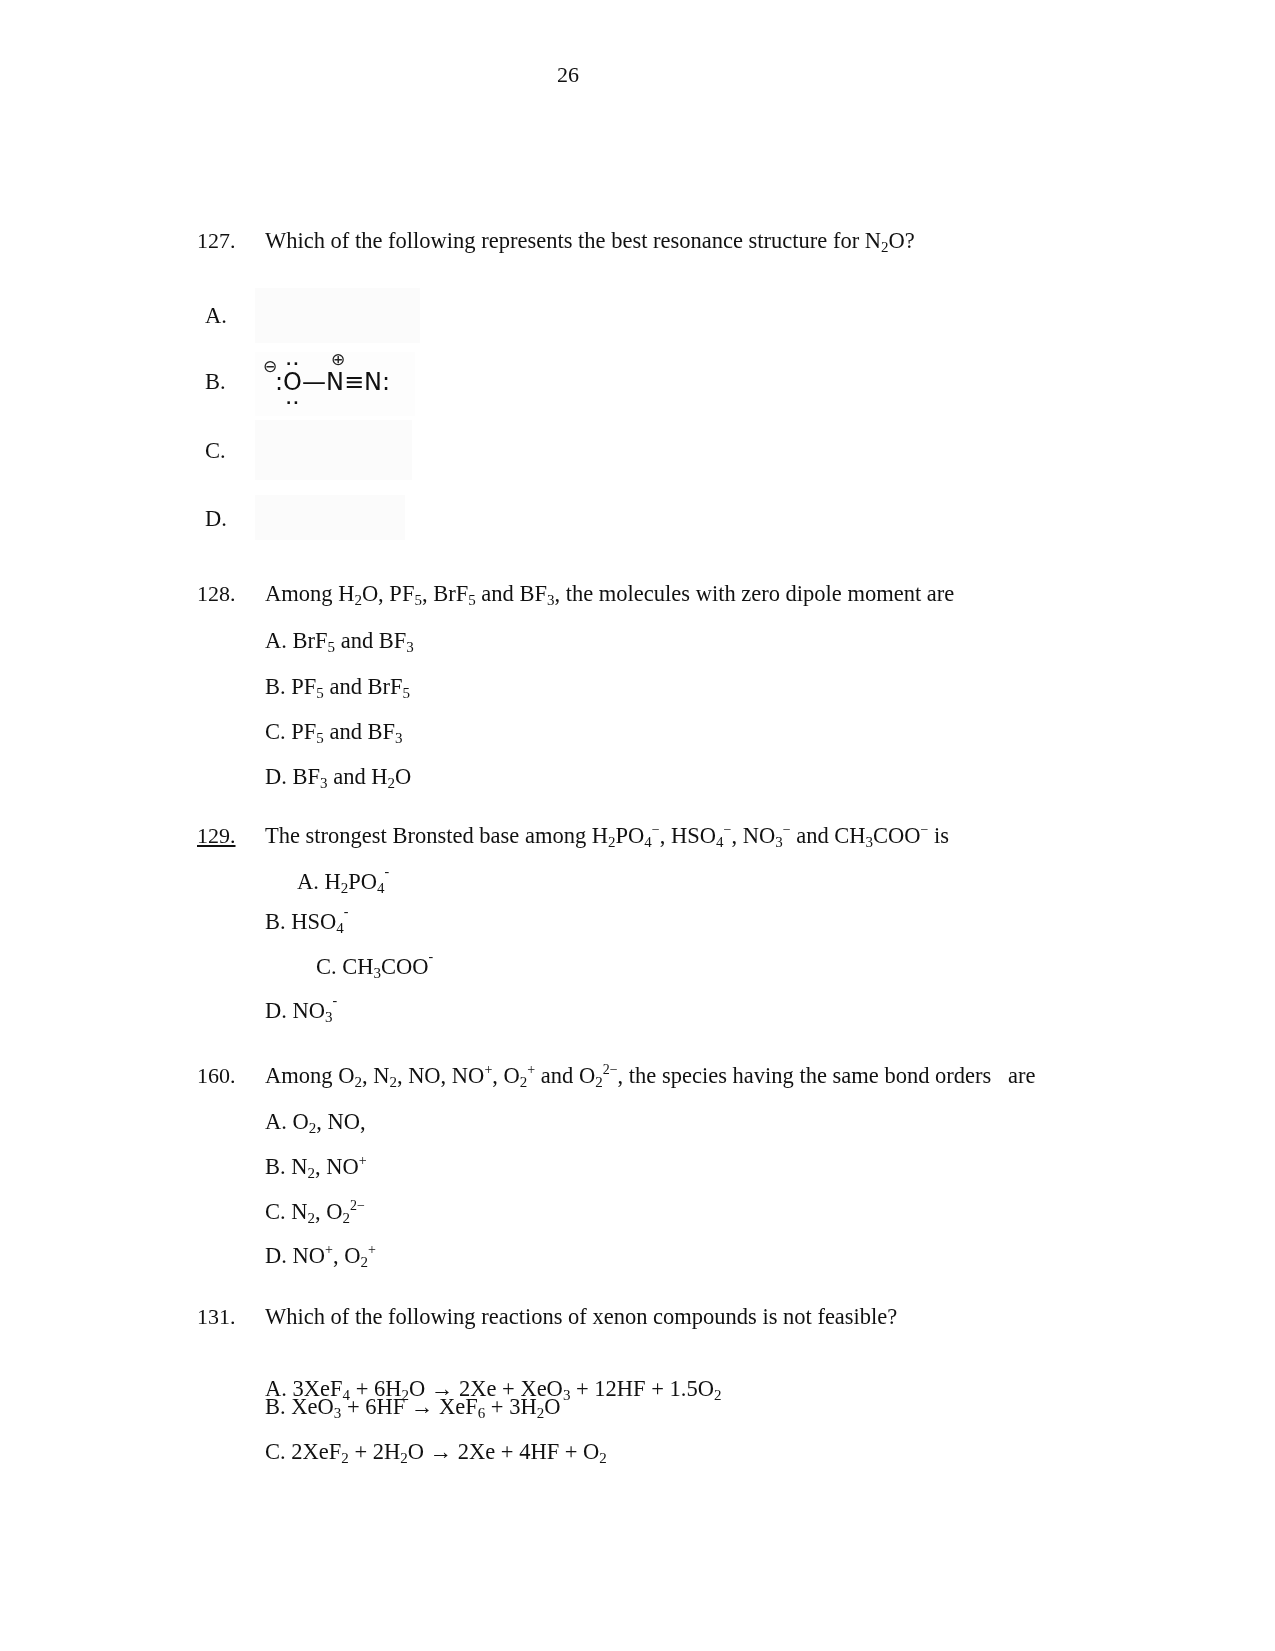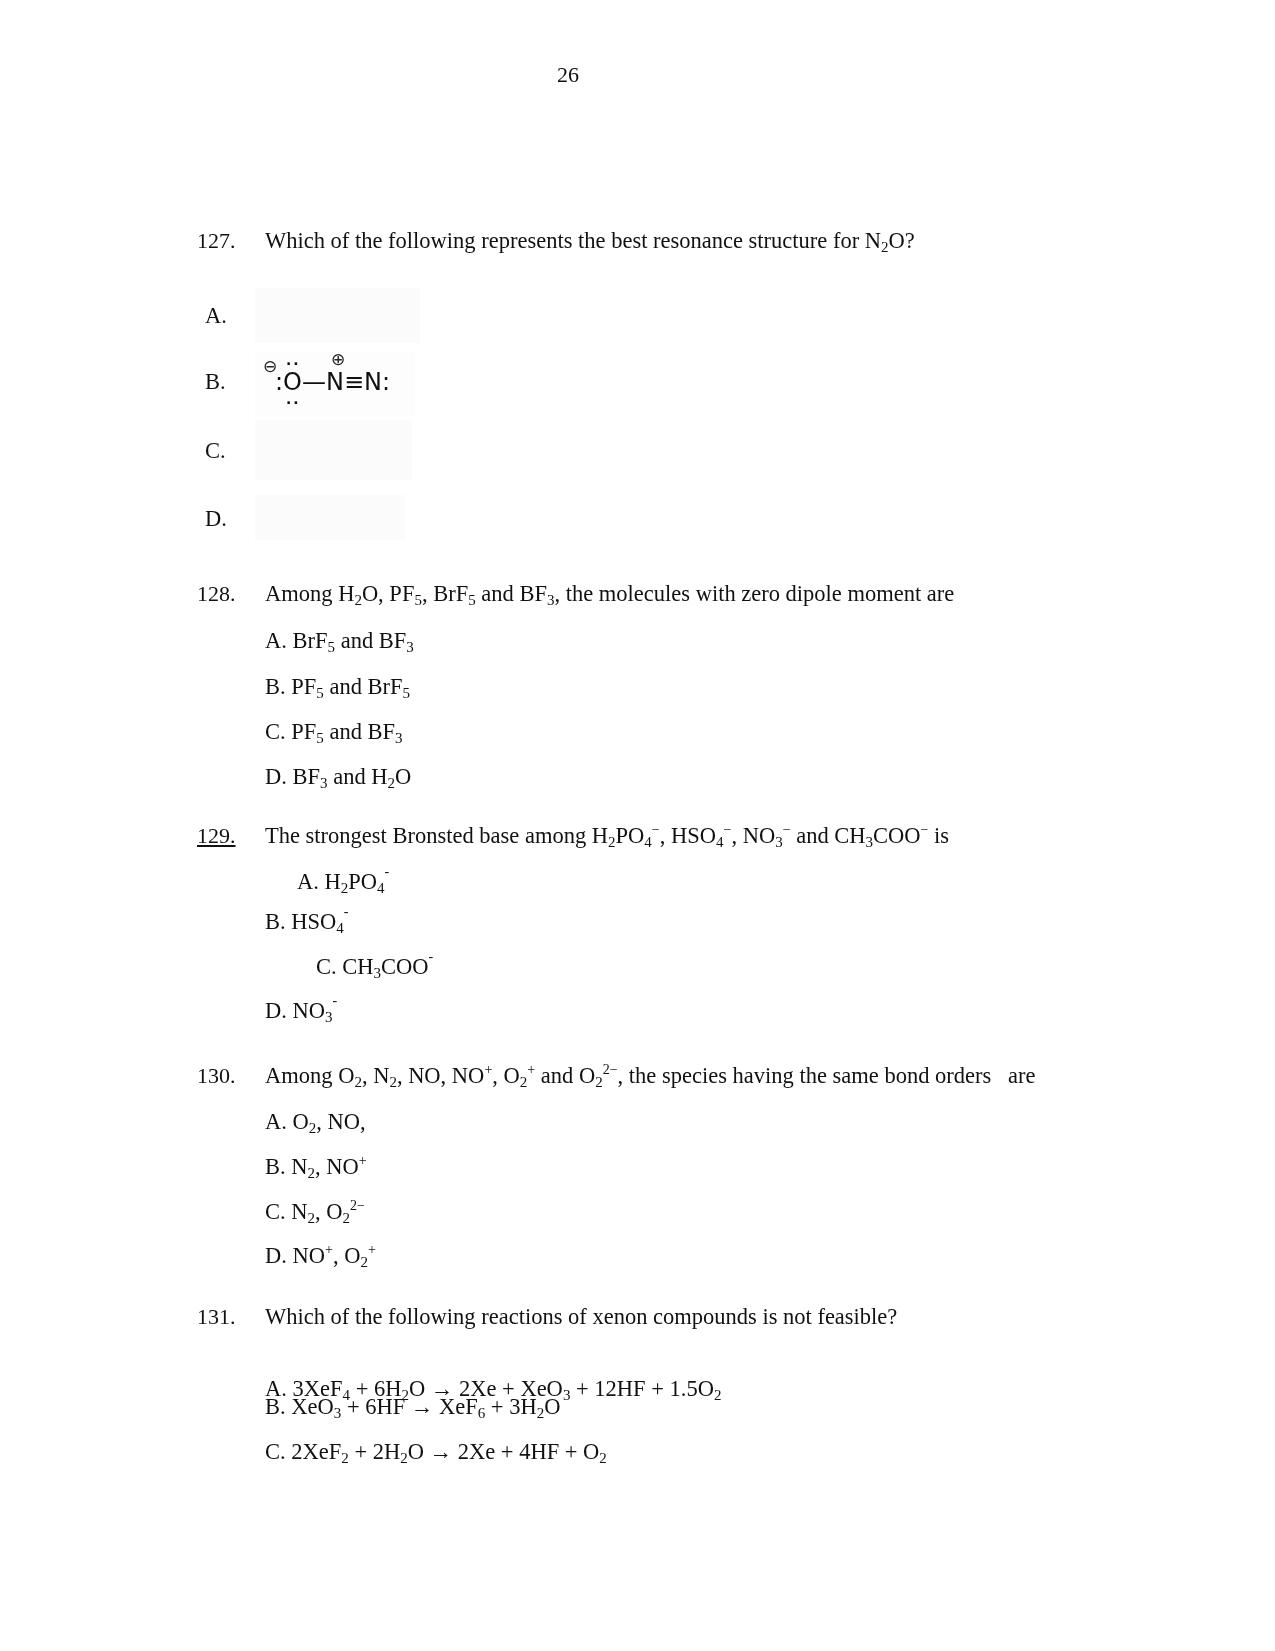--- a/index.html
+++ b/index.html
@@ -53,21 +53,21 @@
 <div class="line" style="left:265px; top:721px;"><span>C. PF</span><sub>5</sub><span> and BF</span><sub>3</sub></div>
 <div class="line" style="left:265px; top:766px;"><span>D. BF</span><sub>3</sub><span> and H</span><sub>2</sub><span>O</span></div>
 
 <div class="qnum" style="left:197px; top:825px;text-decoration:underline;">129.</div>
 <div class="line" style="left:265px; top:825px;"><span>The strongest Bronsted base among H</span><sub>2</sub><span>PO</span><sub>4</sub><sup>−</sup><span>, HSO</span><sub>4</sub><sup>−</sup><span>, NO</span><sub>3</sub><sup>−</sup><span> and CH</span><sub>3</sub><span>COO</span><sup>−</sup><span> is</span></div>
 <div class="line" style="left:265px; top:871px;margin-left:32px;"><span>A. H</span><sub>2</sub><span>PO</span><sub>4</sub><sup class="hi">-</sup></div>
 <div class="line" style="left:265px; top:911px;"><span>B. HSO</span><sub>4</sub><sup class="hi">-</sup></div>
 <div class="line" style="left:273px; top:956px;margin-left:43px;"><span>C. CH</span><sub>3</sub><span>COO</span><sup class="hi">-</sup></div>
 <div class="line" style="left:265px; top:1000px;"><span>D. NO</span><sub>3</sub><sup class="hi">-</sup></div>
 
-<div class="qnum" style="left:197px; top:1065px;">130.</div>
+<div class="qnum" style="left:197px; top:1065px;">160.</div>
 <div class="line" style="left:265px; top:1065px;"><span>Among O</span><sub>2</sub><span>, N</span><sub>2</sub><span>, NO, NO</span><sup>+</sup><span>, O</span><sub>2</sub><sup>+</sup><span> and O</span><sub>2</sub><sup>2−</sup><span>, the species having the same bond orders   are</span></div>
 <div class="line" style="left:265px; top:1111px;"><span>A. O</span><sub>2</sub><span>, NO,</span></div>
 <div class="line" style="left:265px; top:1156px;"><span>B. N</span><sub>2</sub><span>, NO</span><sup>+</sup></div>
 <div class="line" style="left:265px; top:1201px;"><span>C. N</span><sub>2</sub><span>, O</span><sub>2</sub><sup>2−</sup></div>
 <div class="line" style="left:265px; top:1245px;"><span>D. NO</span><sup>+</sup><span>, O</span><sub>2</sub><sup>+</sup></div>
 
 <div class="qnum" style="left:197px; top:1306px;">131.</div>
 <div class="line" style="left:265px; top:1306px;"><span>Which of the following reactions of xenon compounds is not feasible?</span></div>
 <div class="line" style="left:265px; top:1351px;margin-top:27px;"><span>A. 3XeF</span><sub>4</sub><span> + 6H</span><sub>2</sub><span>O → 2Xe + XeO</span><sub>3</sub><span> + 12HF + 1.5O</span><sub>2</sub></div>
 <div class="line" style="left:265px; top:1396px;"><span>B. XeO</span><sub>3</sub><span> + 6HF → XeF</span><sub>6</sub><span> + 3H</span><sub>2</sub><span>O</span></div>

